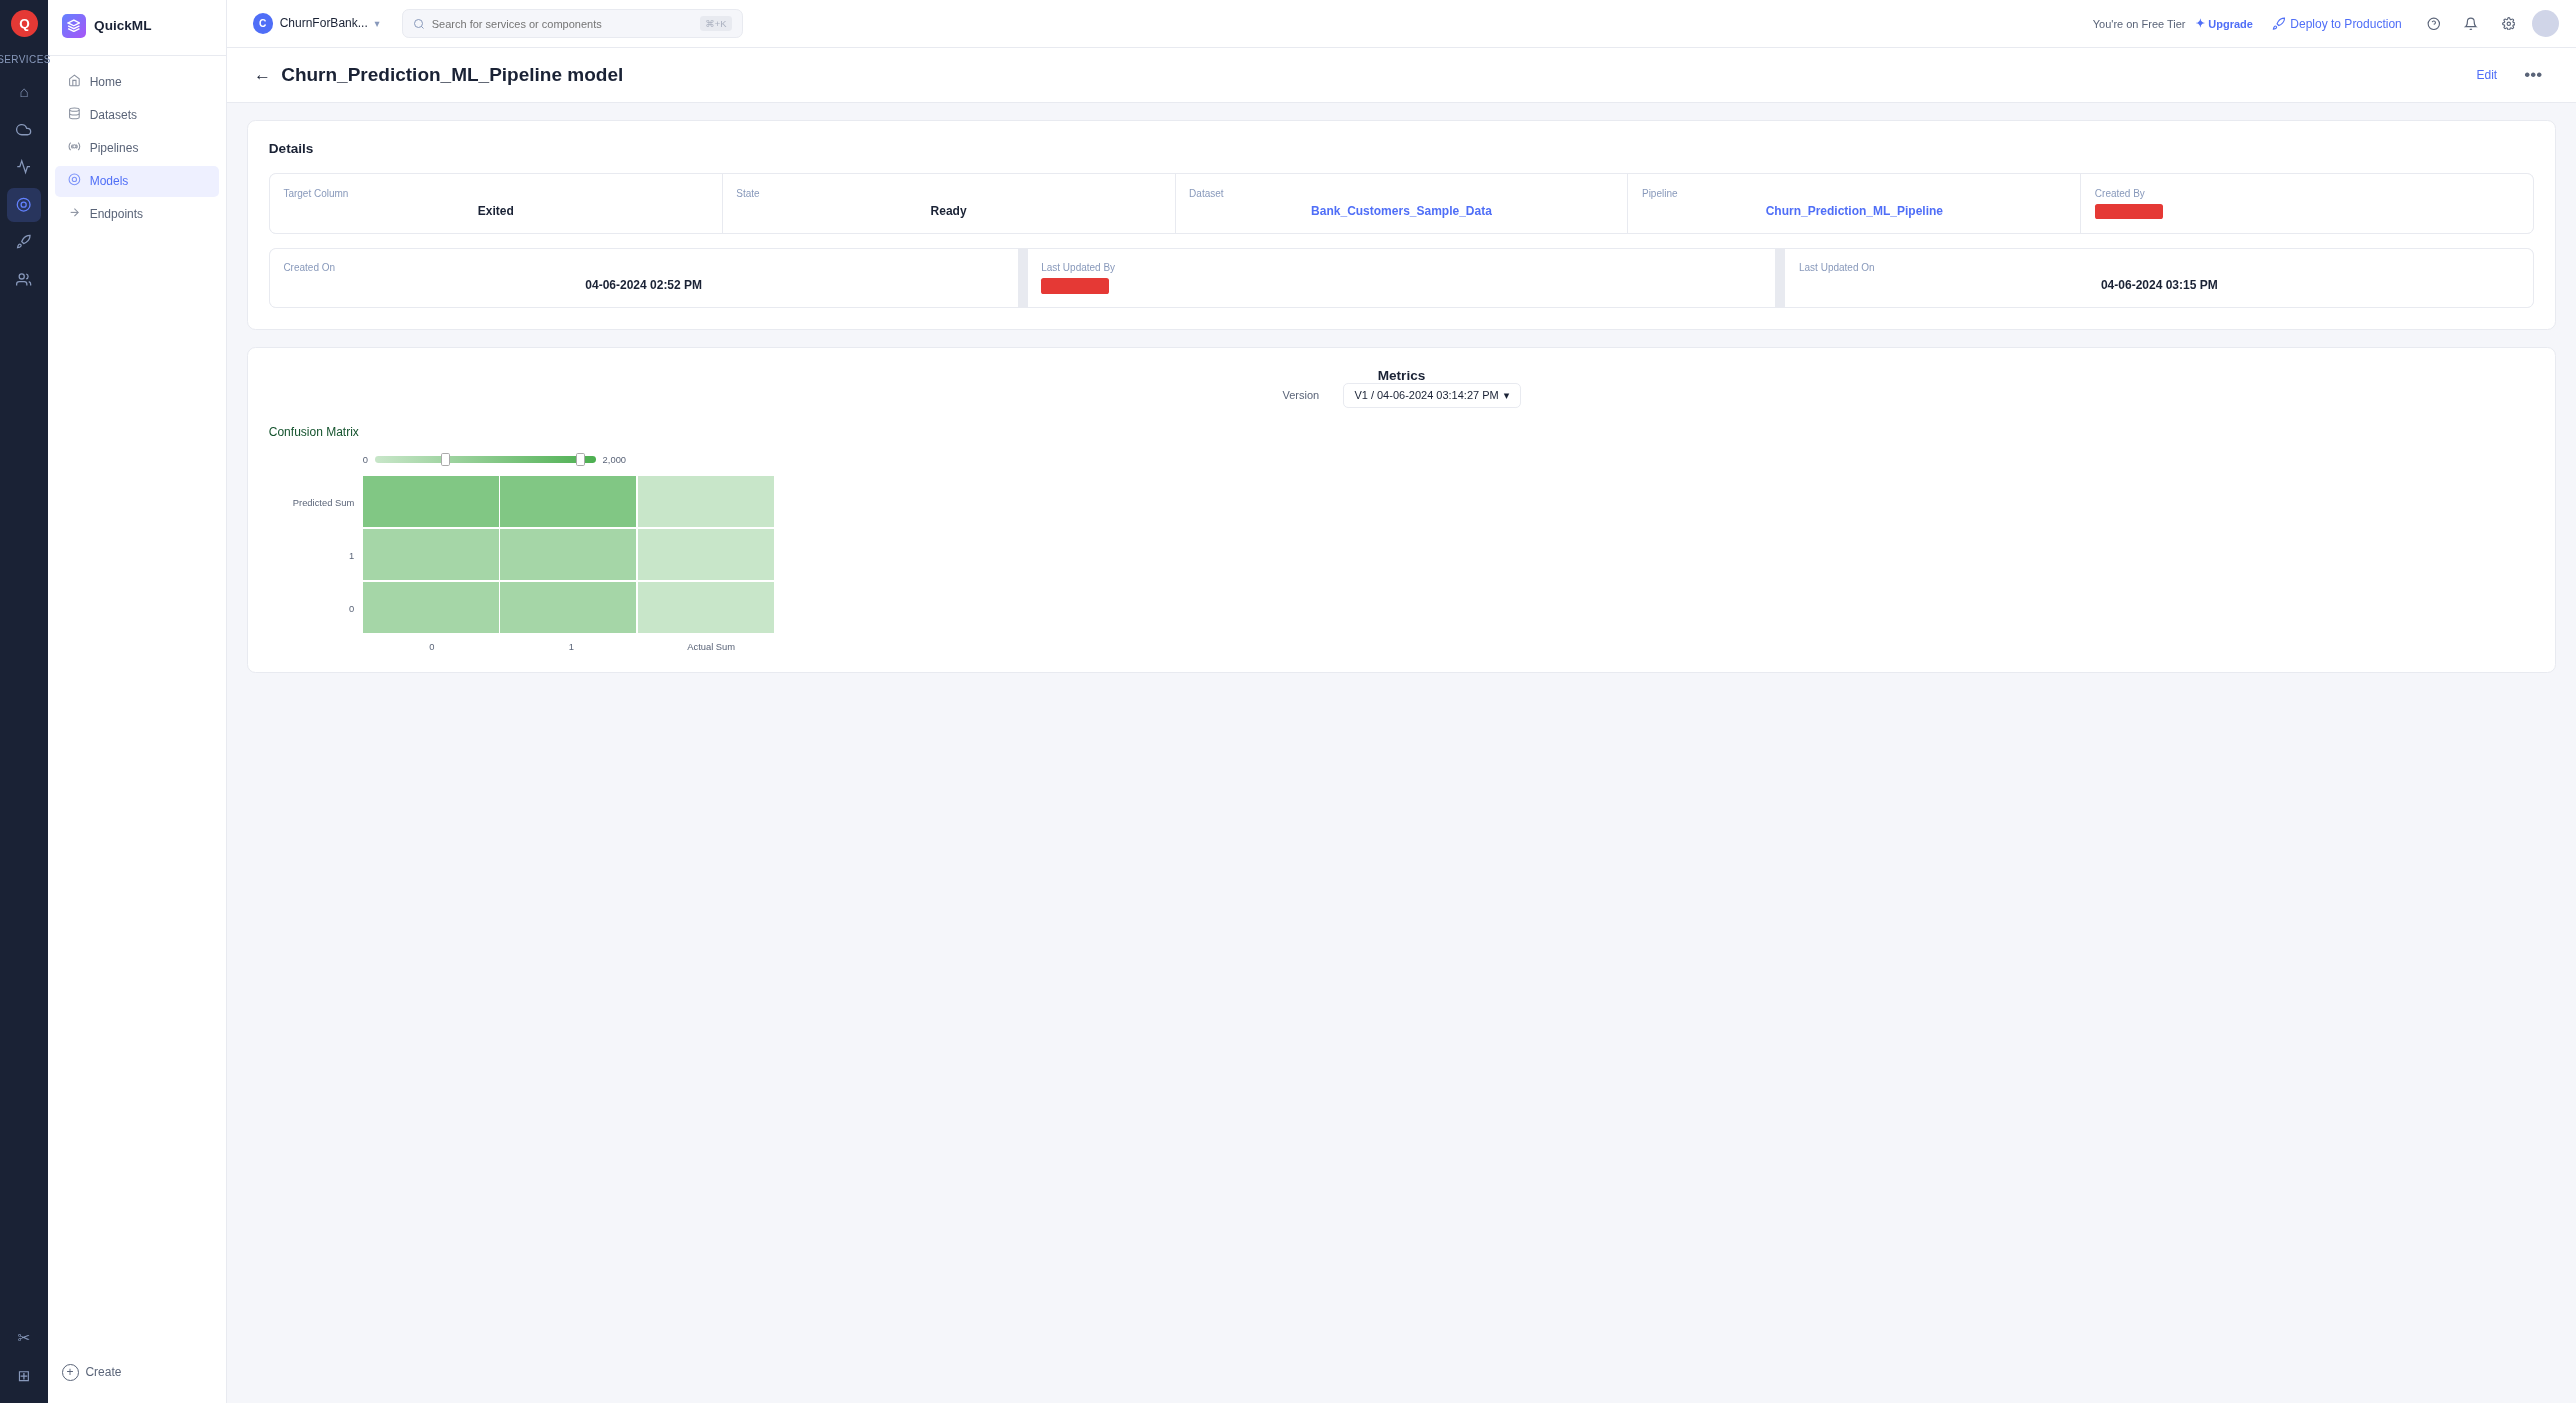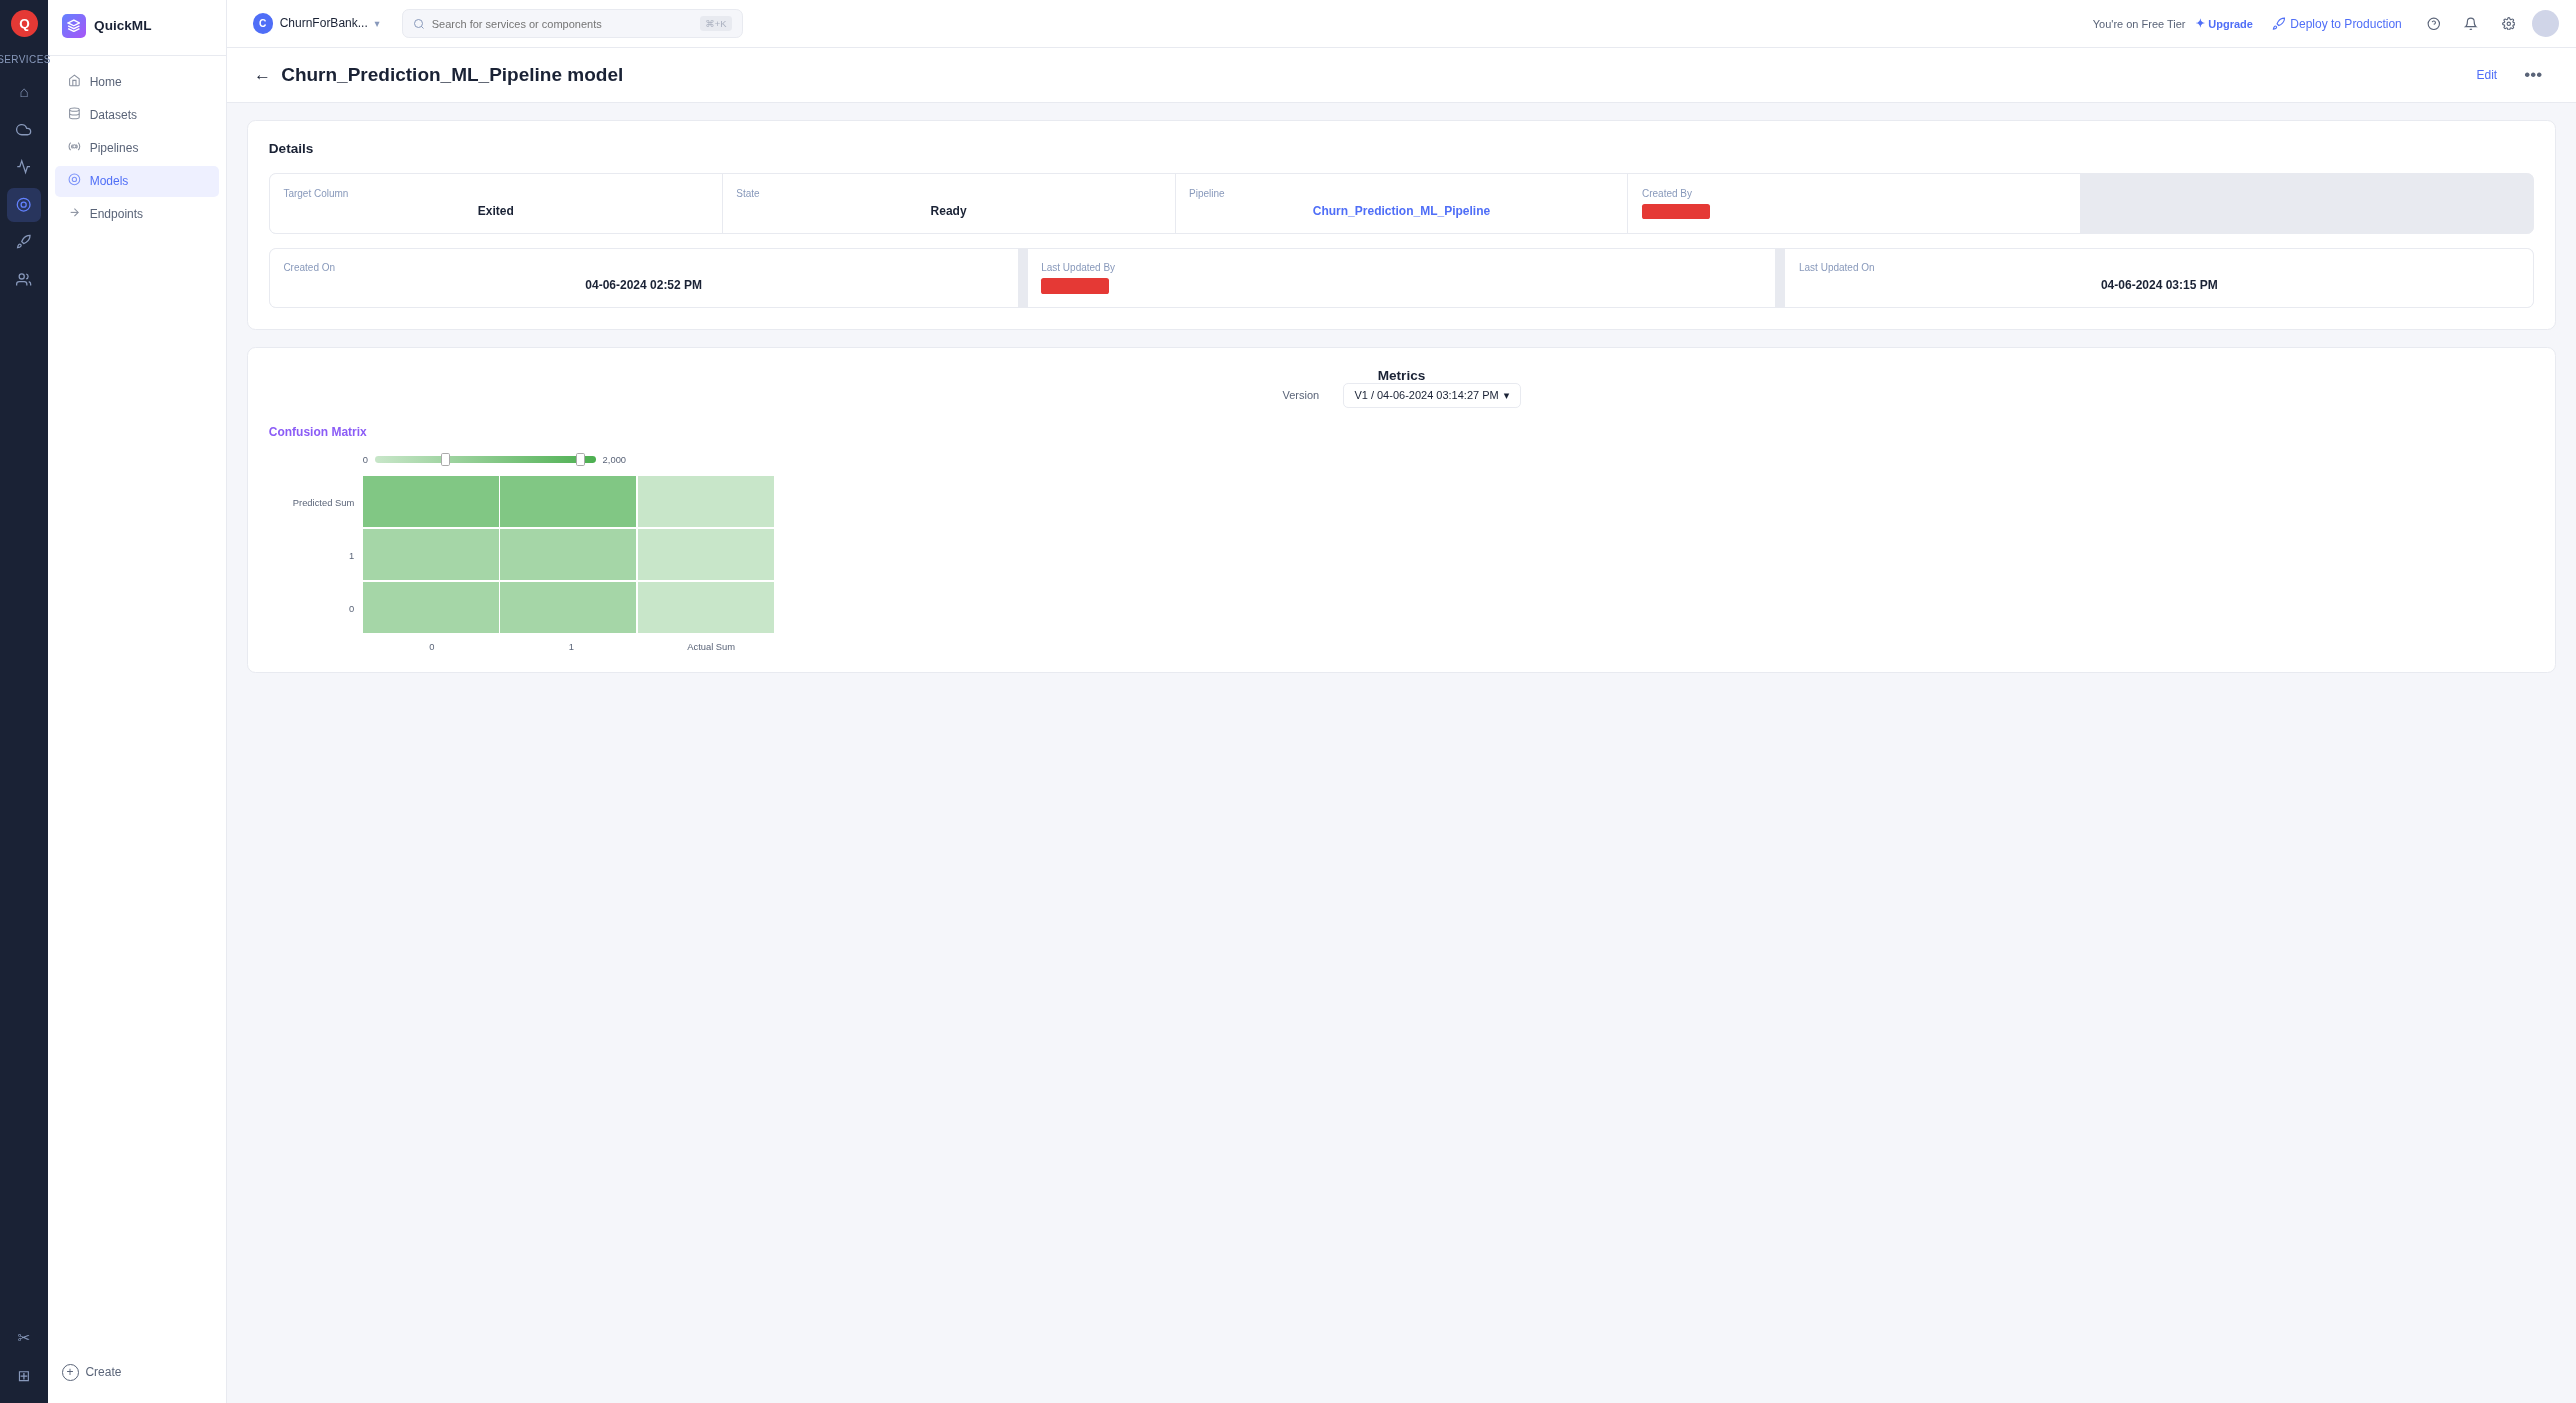--- a/index.html
+++ b/index.html
@@ -351,22 +351,22 @@
       border-radius: 5.1px;
       padding: 5.1px 10.2px;
       font-size: 11px;
       color: #1a2235;
       cursor: pointer;
       background: #fff;
     }
 
     .confusion-matrix-title {
       font-size: 12px;
-      font-weight: 700;
-      color: #8b5cf6;
+      font-weight: 400;
+      color: #14532d;
       margin-bottom: 13.6px;
     }
   </style>
 </head>
 <body>
 
 <div class="icon-rail">
   <div class="rail-logo">
     <svg viewBox="0 0 32 32" width="27" height="27">
       <circle cx="16" cy="16" r="16" fill="#e53935"></circle>
@@ -552,20 +552,24 @@
       <div class="section-title">Details</div>
 
       <div class="details-grid">
         <div class="detail-cell">
           <div class="detail-label">Target Column</div>
           <div class="detail-value">Exited</div>
         </div>
         <div class="detail-cell">
           <div class="detail-label">State</div>
           <div class="detail-value">Ready</div>
+        </div>
+        <div class="detail-cell">
+          <div class="detail-label">Dataset</div>
+          <div class="detail-value link">Bank_Customers_Sample_Data</div>
         </div>
         <div class="detail-cell">
           <div class="detail-label">Pipeline</div>
           <div class="detail-value link">Churn_Prediction_ML_Pipeline</div>
         </div>
         <div class="detail-cell">
           <div class="detail-label">Created By</div>
           <div class="detail-value" style="background:#e53935;color:transparent;border-radius:2.6px;height:15.3px;width:68px;">&nbsp;</div>
         </div>
       </div>

